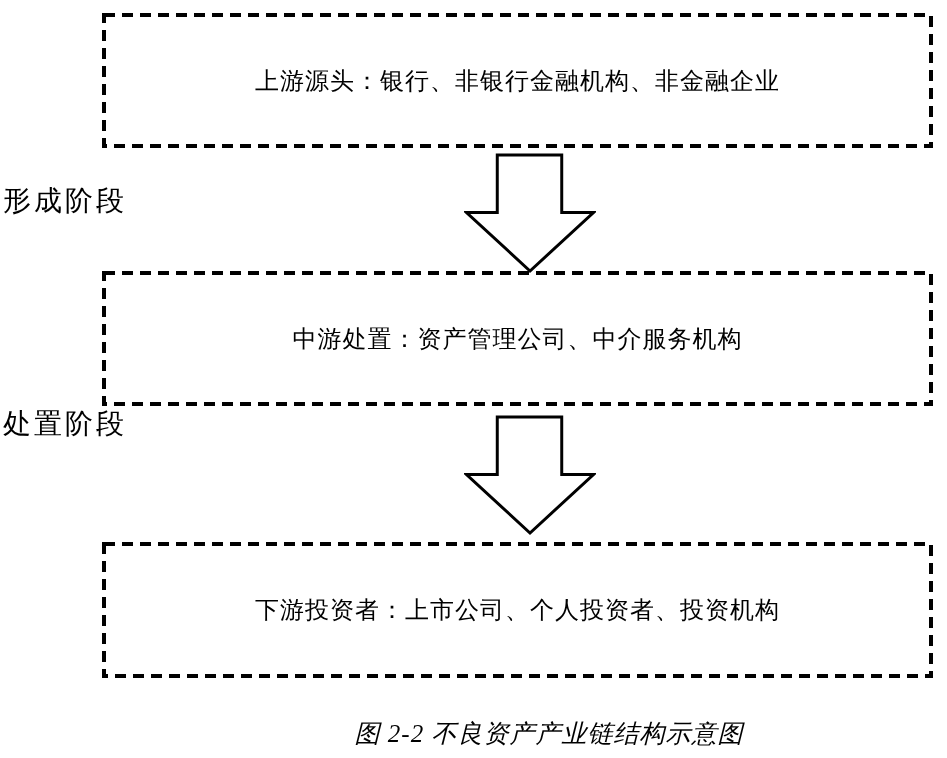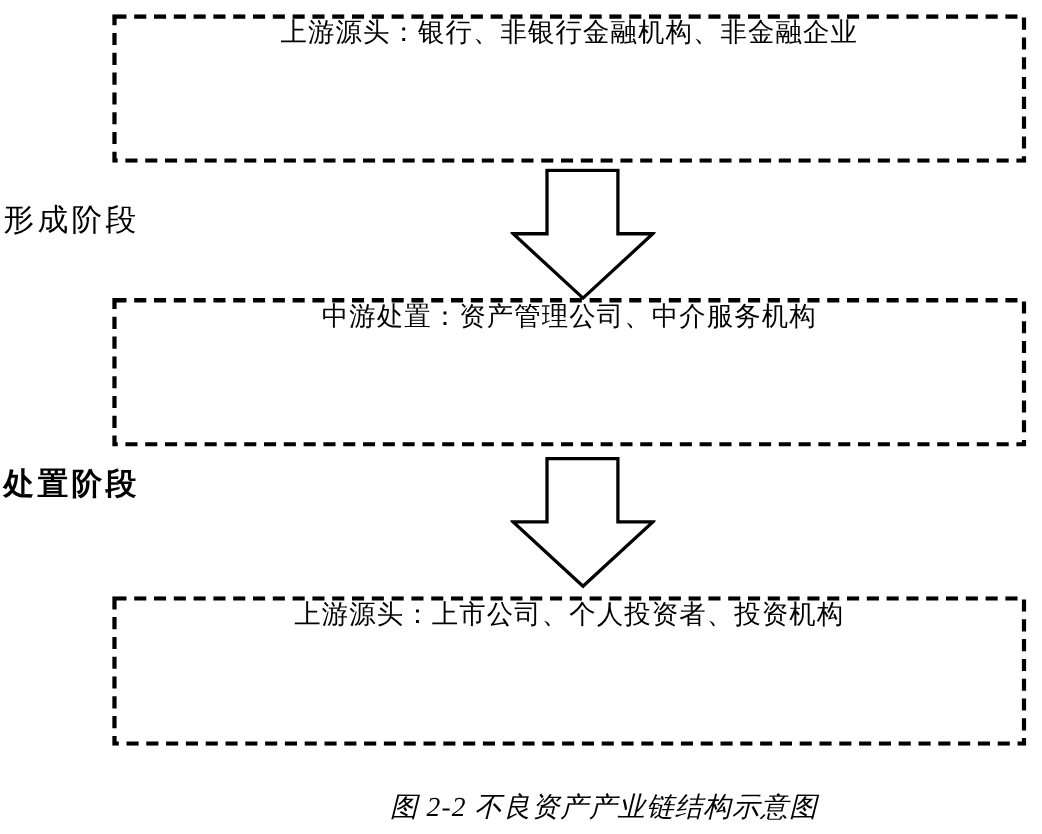--- a/index.html
+++ b/index.html
@@ -7,42 +7,42 @@
     position:relative;
     width:947px; height:758px;
     background:#ffffff;
     color:#000000;
     font-family:"Liberation Serif","DejaVu Serif",serif;
     overflow:hidden;
   }
   .box {
     position:absolute;
     left:102px; width:831px;
-    display:flex; justify-content:center;
+    display:flex; align-items:center; justify-content:center;
   }
   .box .border-svg { position:absolute; top:0; left:0; }
   .box-text {
     position:relative;
     font-size:24px;
     letter-spacing:1px;
     white-space:nowrap;
   }
   .box1 { top:13px;  height:135px; }
   .box2 { top:271px; height:135px;font-family:Liberation Serif, serif; }
   .box3 { top:542px; height:136px; }
   .stage-label {
     position:absolute;
     left:3px;
     font-size:28px;
     letter-spacing:3px;
     white-space:nowrap;
     line-height:34px;
   }
   .stage1 { top:184px; }
-  .stage2 { top:424px;font-weight:bold; }
+  .stage2 { top:407px; }
   .arrow { position:absolute; left:464px; width:132px; height:121px; }
   .arrow1 { top:153px; }
   .arrow2 { top:415px; }
   .caption {
     position:absolute;
     top:717px; left:549px;
     transform:translateX(-50%);
     font-size:25px;
     letter-spacing:1px;
     white-space:nowrap;
@@ -77,18 +77,18 @@
   <div class="stage-label stage2">处置阶段</div>
 
   <svg class="arrow arrow2" viewBox="0 0 132 122" xmlns="http://www.w3.org/2000/svg">
     <polygon points="33,2 98,2 98,60 130,60 66,119 2,60 33,60" fill="#ffffff" stroke="#000000" stroke-width="3" stroke-linejoin="miter"></polygon>
   </svg>
 
   <div class="box box3">
     <svg class="border-svg" width="831" height="136" xmlns="http://www.w3.org/2000/svg">
       <rect x="2" y="2" width="827" height="132" fill="none" stroke="#000000" stroke-width="4" stroke-dasharray="11 7"></rect>
     </svg>
-    <span class="box-text">上游源头：上市公司、个人投资者、投资机构</span>
+    <span class="box-text">下游投资者：上市公司、个人投资者、投资机构</span>
   </div>
 
   <div class="caption">图 2-2 不良资产产业链结构示意图</div>
 
 </div>
 
 </body></html>

